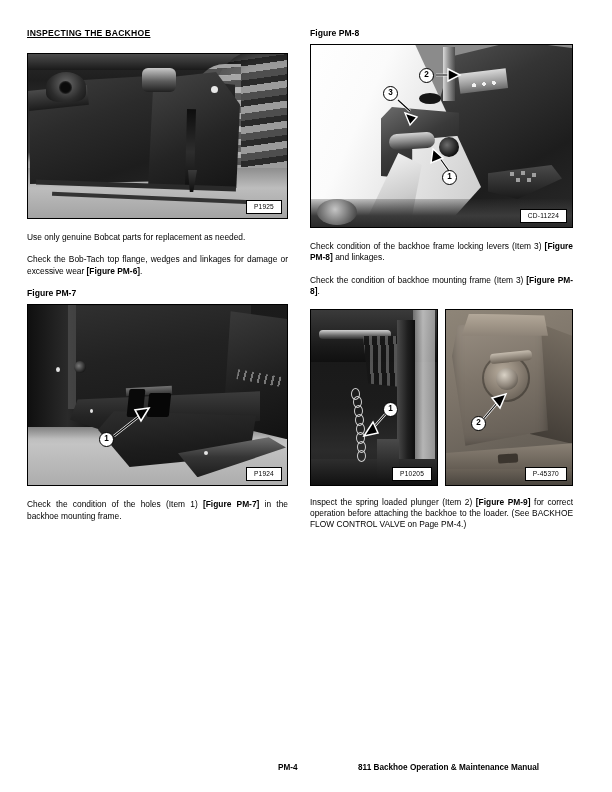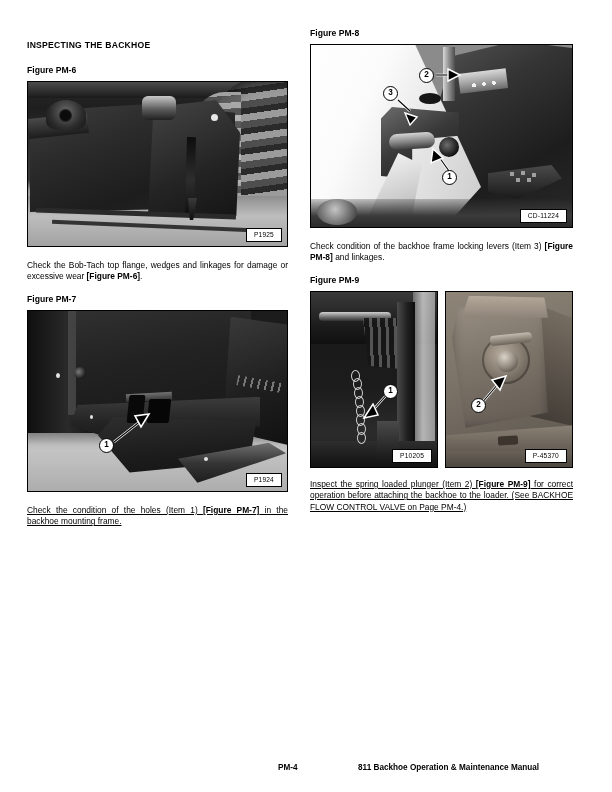--- a/index.html
+++ b/index.html
@@ -36,38 +36,39 @@
     top: 28px;
     width: 263px;
   }
 
   
   .section-title {
     font-size: 8.6px;
     font-weight: bold;
     letter-spacing: 0.25px;
     line-height: 11px;
-    margin: 12px 0 14px 0;
+    margin: 0 0 14px 0;
+    text-decoration: underline;
   }
   .fig-title {
     font-size: 8.6px;
     font-weight: bold;
     line-height: 11px;
     margin: 0 0 5px 0;
   }
 
   
   p.body {
     font-size: 8.4px;
     line-height: 11.4px;
     margin: 0 0 11px 0;
     text-align: justify;
     text-justify: inter-word;
   }
-  p.body:last-child { margin-bottom: 0; text-decoration: underline; }
+  p.body:last-child { margin-bottom: 0; }
   p.body b { font-weight: bold; }
   .nojust { text-align: left; }
 
   
   .figure {
     position: relative;
     border: 1px solid #000;
     overflow: hidden;
     background: #8a8a8a;
   }
@@ -490,21 +491,20 @@
 </style>
 </head>
 <body>
 
 <div class="page">
 
   <div class="col-left">
 
     <h1 class="section-title">INSPECTING THE BACKHOE</h1>
 
-    <h2 class="fig-title">Figure PM-6</h2>
 
     <div class="figure pm6">
       <div class="ph pm6-sky"></div>
       <div class="ph pm6-topbar"></div>
       <div class="ph pm6-tyre"></div>
       <div class="ph pm6-tyre2"></div>
       <div class="ph pm6-ground"></div>
       <div class="ph pm6-body"></div>
       <div class="ph pm6-arm"></div>
       <div class="ph pm6-flange"></div>
@@ -513,20 +513,23 @@
       <div class="ph pm6-pin2"></div>
       <div class="ph pm6-wedge"></div>
       <div class="ph pm6-spot"></div>
       <div class="ph pm6-blade1"></div>
       <div class="ph pm6-blade2"></div>
       <div class="ph pm6-tooth"></div>
 
       <div class="id-label">P1925</div>
     </div>
 
+    <p class="body">
+      <span>Use only genuine Bobcat parts for replacement as needed.</span>
+    </p>
 
     <p class="body">
       <span>Check the Bob-Tach top flange, wedges and linkages for damage or excessive wear </span><b>[Figure PM-6]</b><span>.</span>
     </p>
 
     <h2 class="fig-title">Figure PM-7</h2>
 
     <div class="figure pm7">
       <div class="ph pm7-bg"></div>
       <div class="ph pm7-floor"></div>
@@ -605,22 +608,24 @@
       <div class="callout" style="left:131px; top:125px;">1</div>
 
       <div class="id-label">CD-11224</div>
     </div>
 
 
     <p class="body">
       <span>Check condition of the backhoe frame locking levers (Item 3) </span><b>[Figure PM-8]</b><span> and linkages.</span>
     </p>
 
-
-    <h2 class="fig-title">Figure PM-9</h2>
+    <p class="body nojust">
+      <span>Check the condition of backhoe mounting frame (Item 3) </span><b>[Figure PM-8]</b><span>.</span>
+    </p>
+
 
     <div class="figure-pair">
 
       <div class="figure">
         <div class="ph p9a-bg"></div>
         <div class="ph p9a-top"></div>
         <div class="ph p9a-bar"></div>
         <div class="ph p9a-hoses"></div>
         <div class="ph p9a-light"></div>
         <div class="ph p9a-post"></div>

